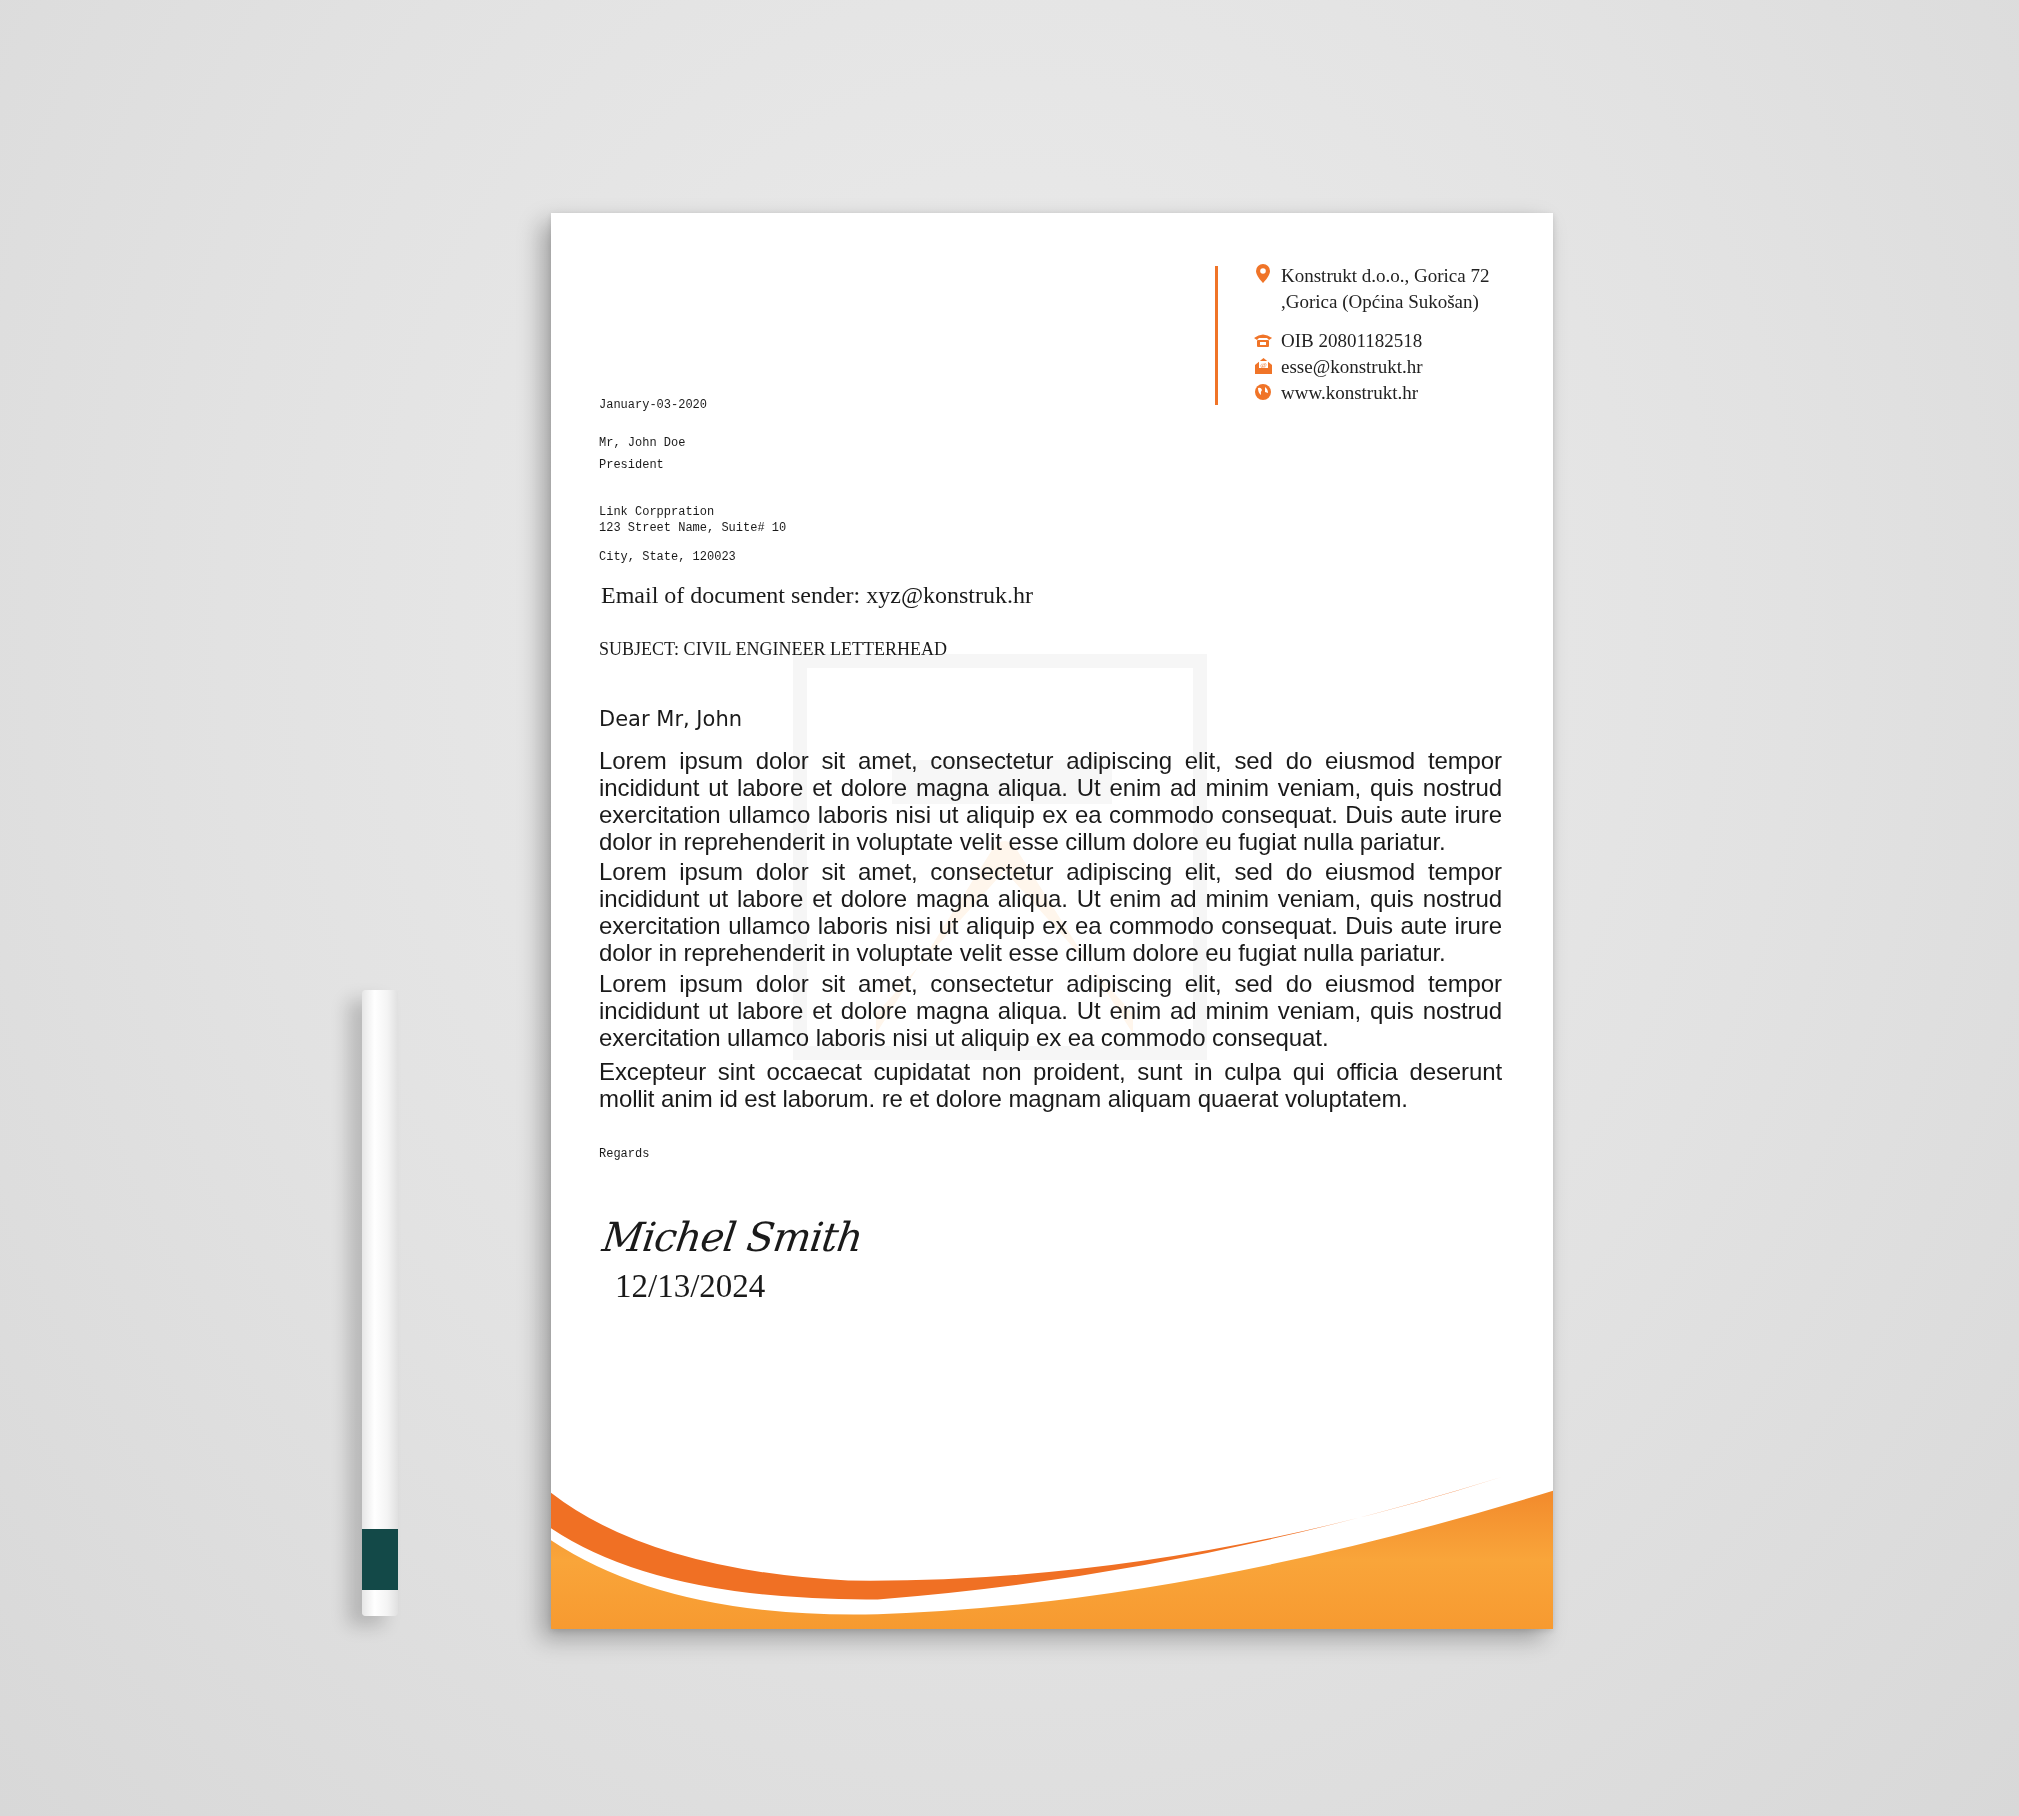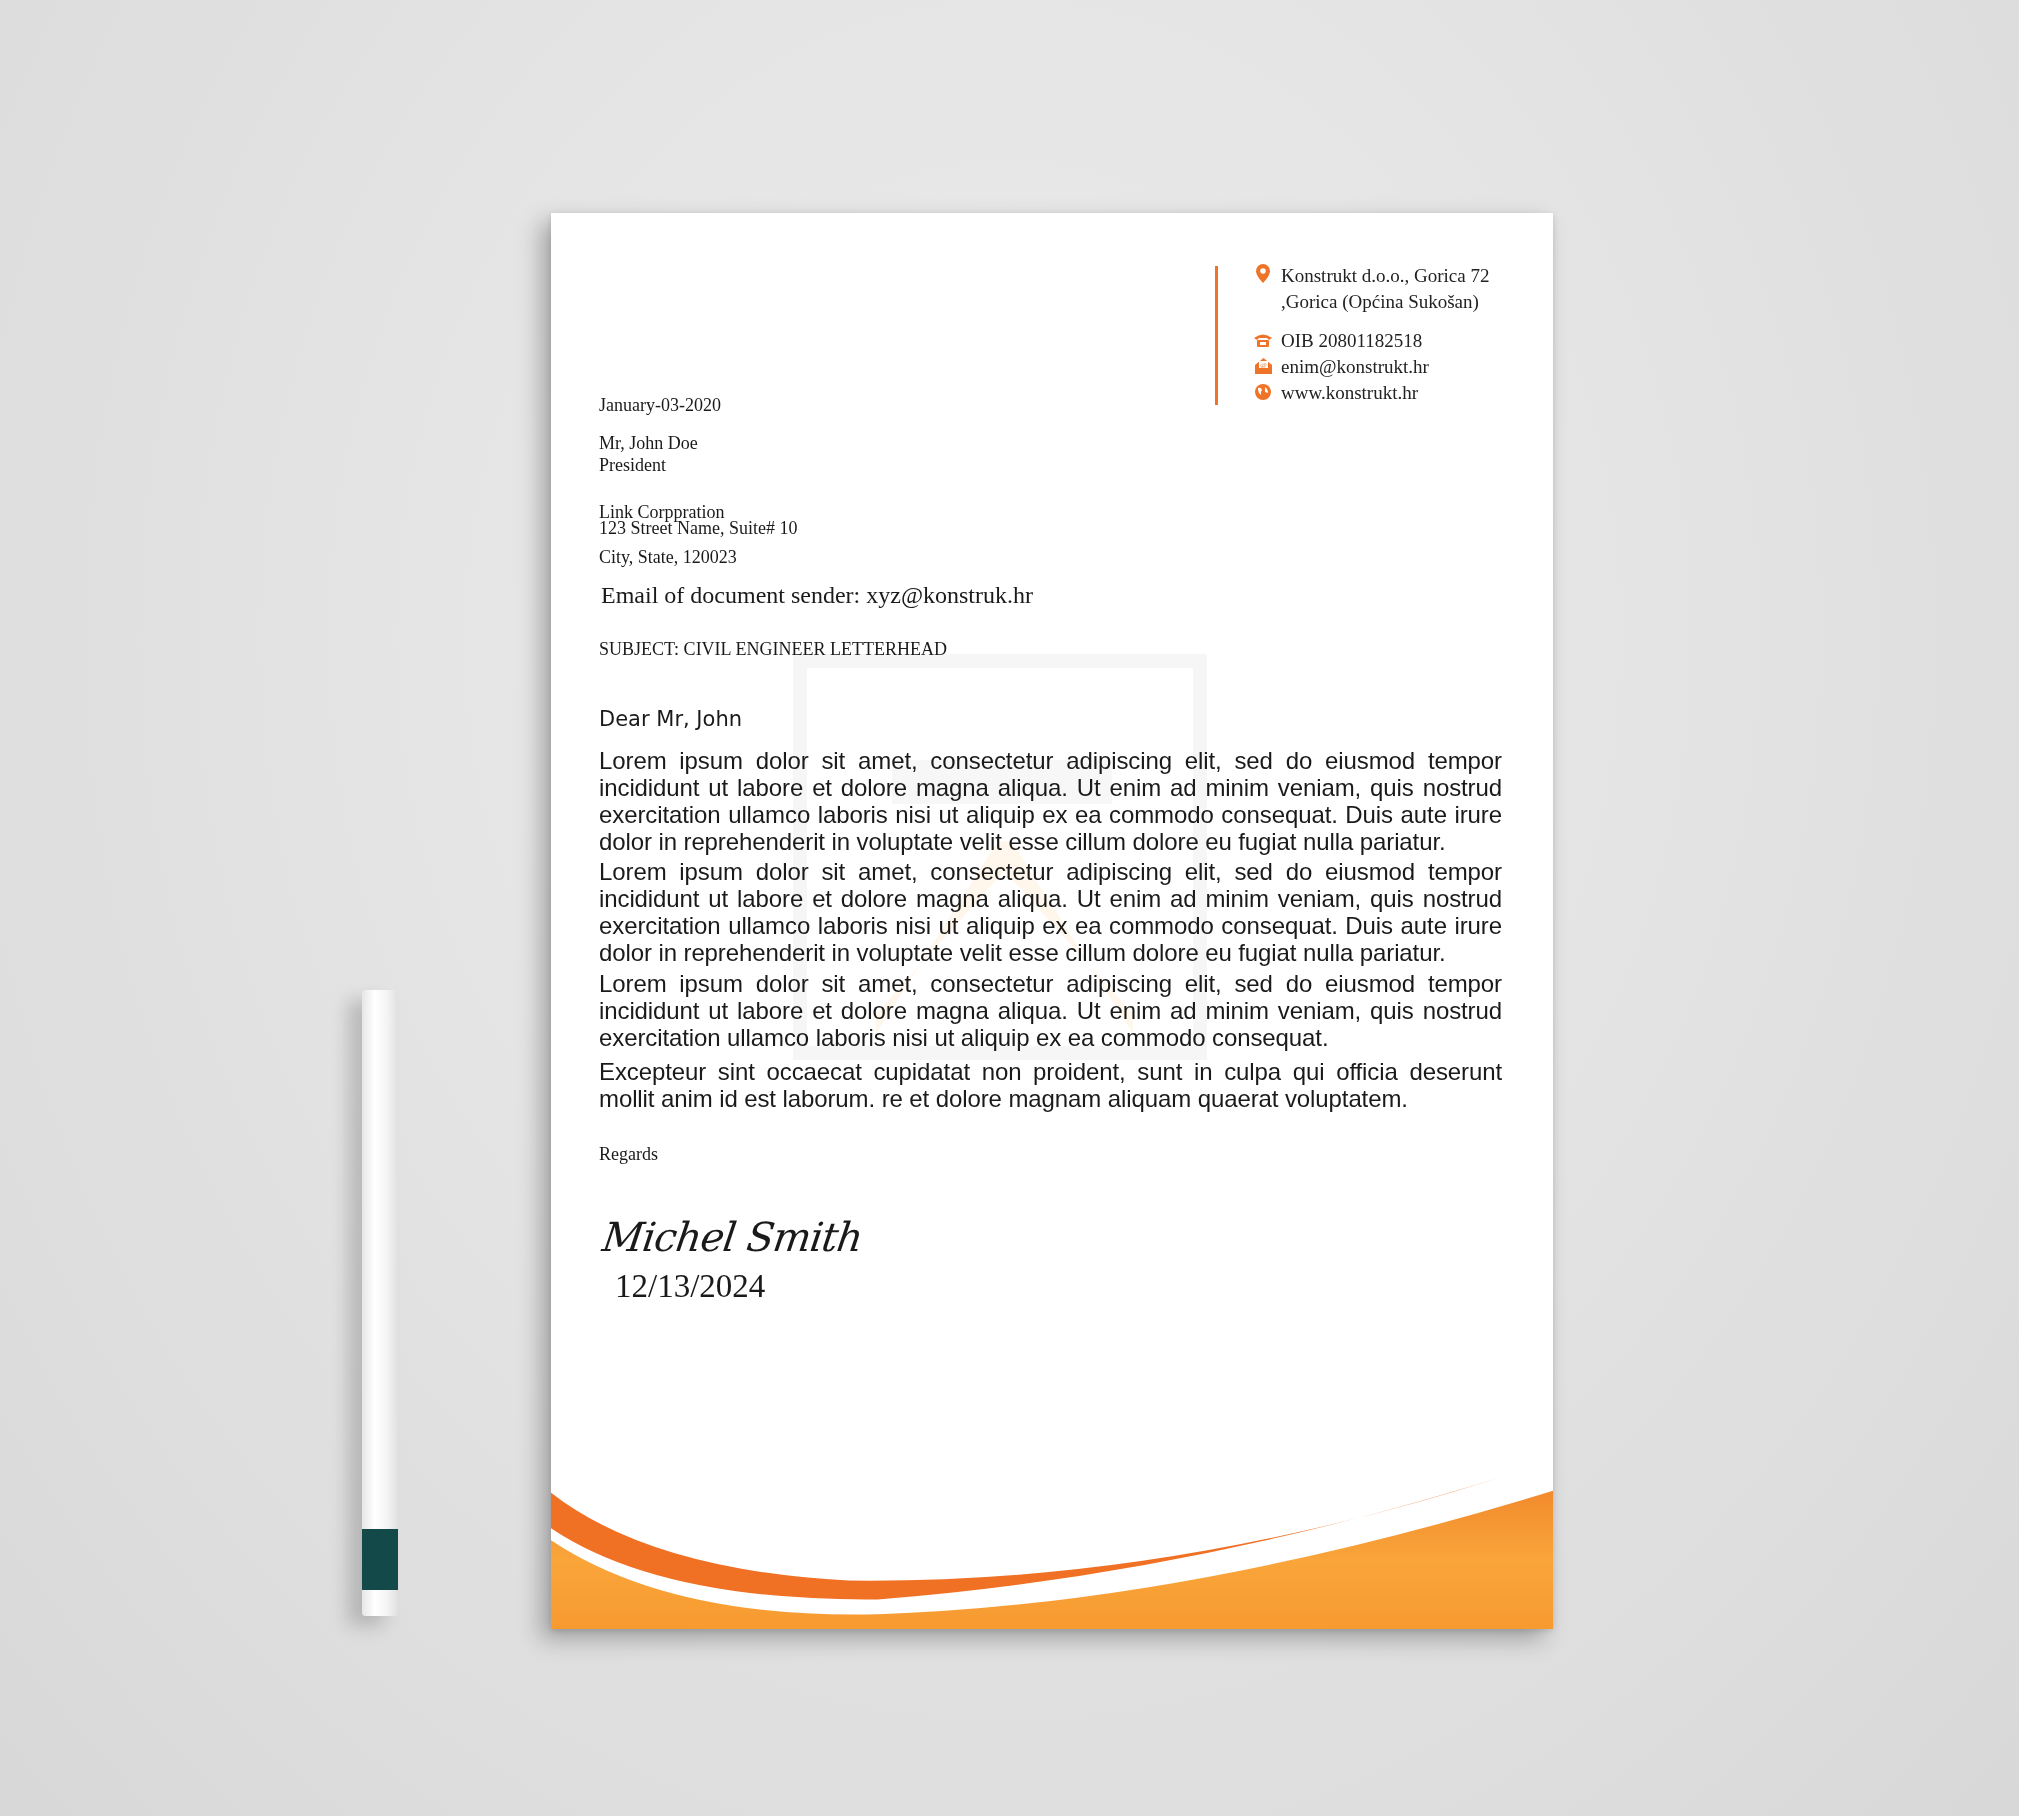--- a/index.html
+++ b/index.html
@@ -49,21 +49,21 @@
   .contact-row.addr { height:51px; line-height:26px; }
   .contact-gap { height:16px; }
   
   .watermark {
     position:absolute; left:242px; top:441px; width:414px; height:406px;
     border:14px solid #f6f6f6; box-sizing:border-box;
   }
   .wm-bar { position:absolute; left:85px; top:92px; width:220px; height:44px; background:#f7f7f7; }
   
   .letter { position:absolute; left:48px; top:181px; width:903px; color:#1a1a1a; }
-  .sans { font-family:Liberation Serif, serif; font-size:18px; line-height:23px; }
+  .sans { font-family:Liberation Mono, monospace; font-size:12px; line-height:23px; }
   .serif { font-family:"Liberation Serif", serif;text-align:center; }
   .para { font-family:"Liberation Sans", sans-serif; font-size:24px; line-height:27px; text-align:justify; letter-spacing:-0.1px; }
   .sig { font-family:"DejaVu Serif", serif; font-style:italic; font-size:40px; transform:skewX(-8deg); transform-origin:left; letter-spacing:-1px; }
   .footer-wave { position:absolute; left:0; bottom:0; width:1002px; height:158px; }
 </style>
 </head>
 <body>
 
 <div class="pen">
   <div class="pen-band"></div>
@@ -105,21 +105,21 @@
       <span>OIB 20801182518</span>
     </div>
     <div class="contact-row">
       <span class="ico">
         <svg width="17" height="16" viewBox="0 0 17 16">
             <path d="M0 7 L8.5 0 L17 7 L17 16 L0 16 Z" fill="#f07428"></path>
             <rect x="4" y="3" width="9" height="7" fill="#fff"></rect>
             <text x="8.5" y="9" font-size="7" text-anchor="middle" fill="#f07428">@</text>
           </svg>
       </span>
-      <span>enim@konstrukt.hr</span>
+      <span>esse@konstrukt.hr</span>
     </div>
     <div class="contact-row">
       <span class="ico">
         <svg width="16" height="16" viewBox="0 0 16 16">
             <circle cx="8" cy="8" r="8" fill="#f07428"></circle>
             <path d="M3 4 Q6 3 7 6 Q5 8 6 11 Q3 9 3 4 Z M10 3 Q13 5 13 9 L10 8 Z" fill="#fff"></path>
           </svg>
       </span>
       <span>www.konstrukt.hr</span>
     </div>

